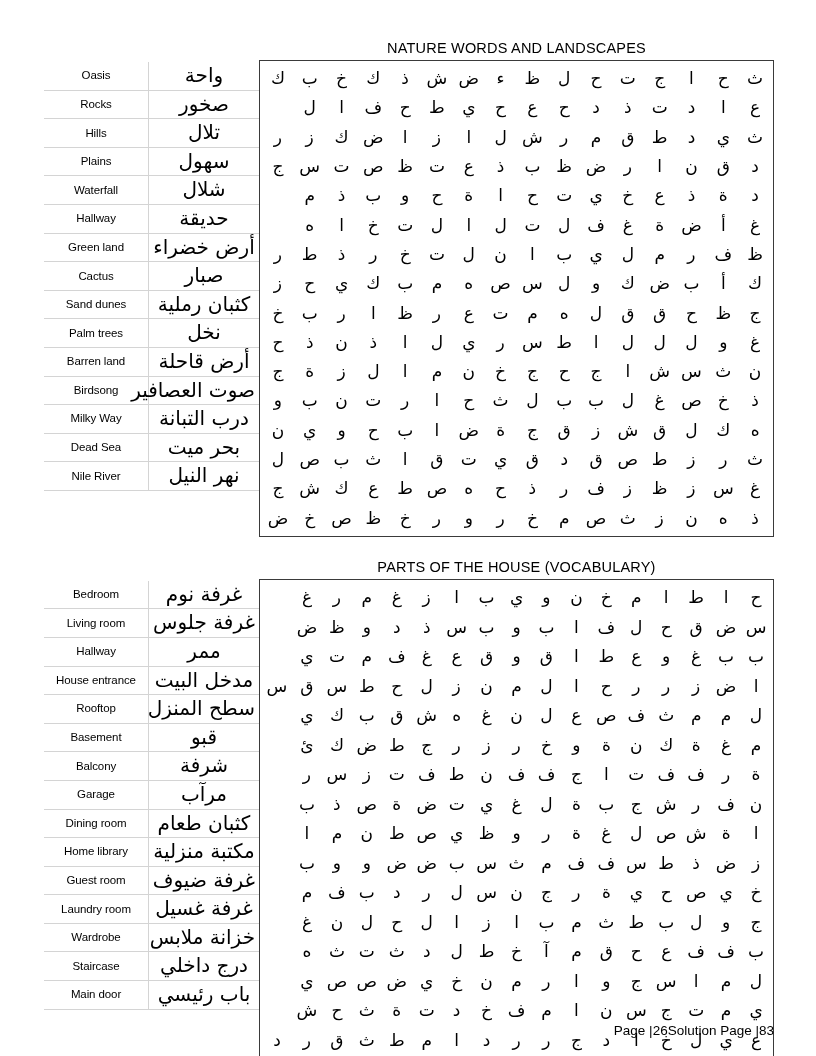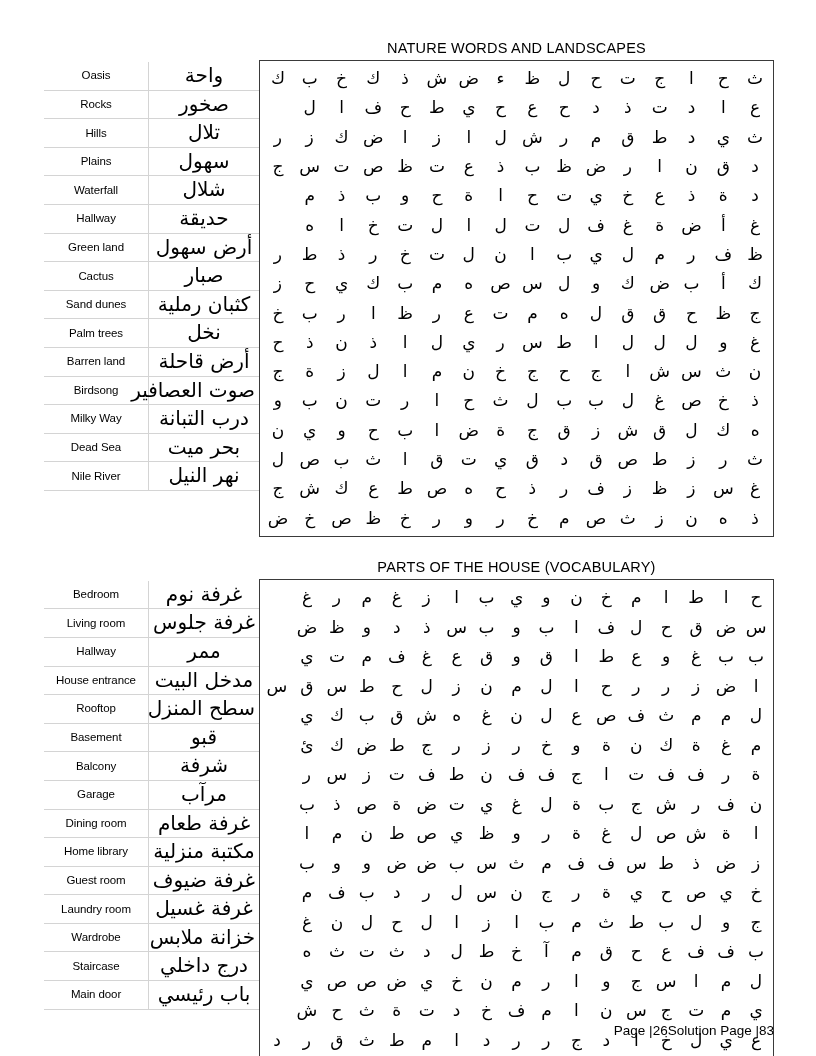--- a/index.html
+++ b/index.html
@@ -141,21 +141,21 @@
             <tr>
               <td class="en">Waterfall</td>
               <td class="ar">شلال</td>
             </tr>
             <tr>
               <td class="en">Hallway</td>
               <td class="ar">حديقة</td>
             </tr>
             <tr>
               <td class="en">Green land</td>
-              <td class="ar">أرض سهول</td>
+              <td class="ar">أرض خضراء</td>
             </tr>
             <tr>
               <td class="en">Cactus</td>
               <td class="ar">صبار</td>
             </tr>
             <tr>
               <td class="en">Sand dunes</td>
               <td class="ar">كثبان رملية</td>
             </tr>
             <tr>
@@ -512,21 +512,21 @@
             <tr>
               <td class="en">Balcony</td>
               <td class="ar">شرفة</td>
             </tr>
             <tr>
               <td class="en">Garage</td>
               <td class="ar">مرآب</td>
             </tr>
             <tr>
               <td class="en">Dining room</td>
-              <td class="ar">غرفة طعام</td>
+              <td class="ar">كثبان طعام</td>
             </tr>
             <tr>
               <td class="en">Home library</td>
               <td class="ar">مكتبة منزلية</td>
             </tr>
             <tr>
               <td class="en">Guest room</td>
               <td class="ar">غرفة ضيوف</td>
             </tr>
             <tr>

